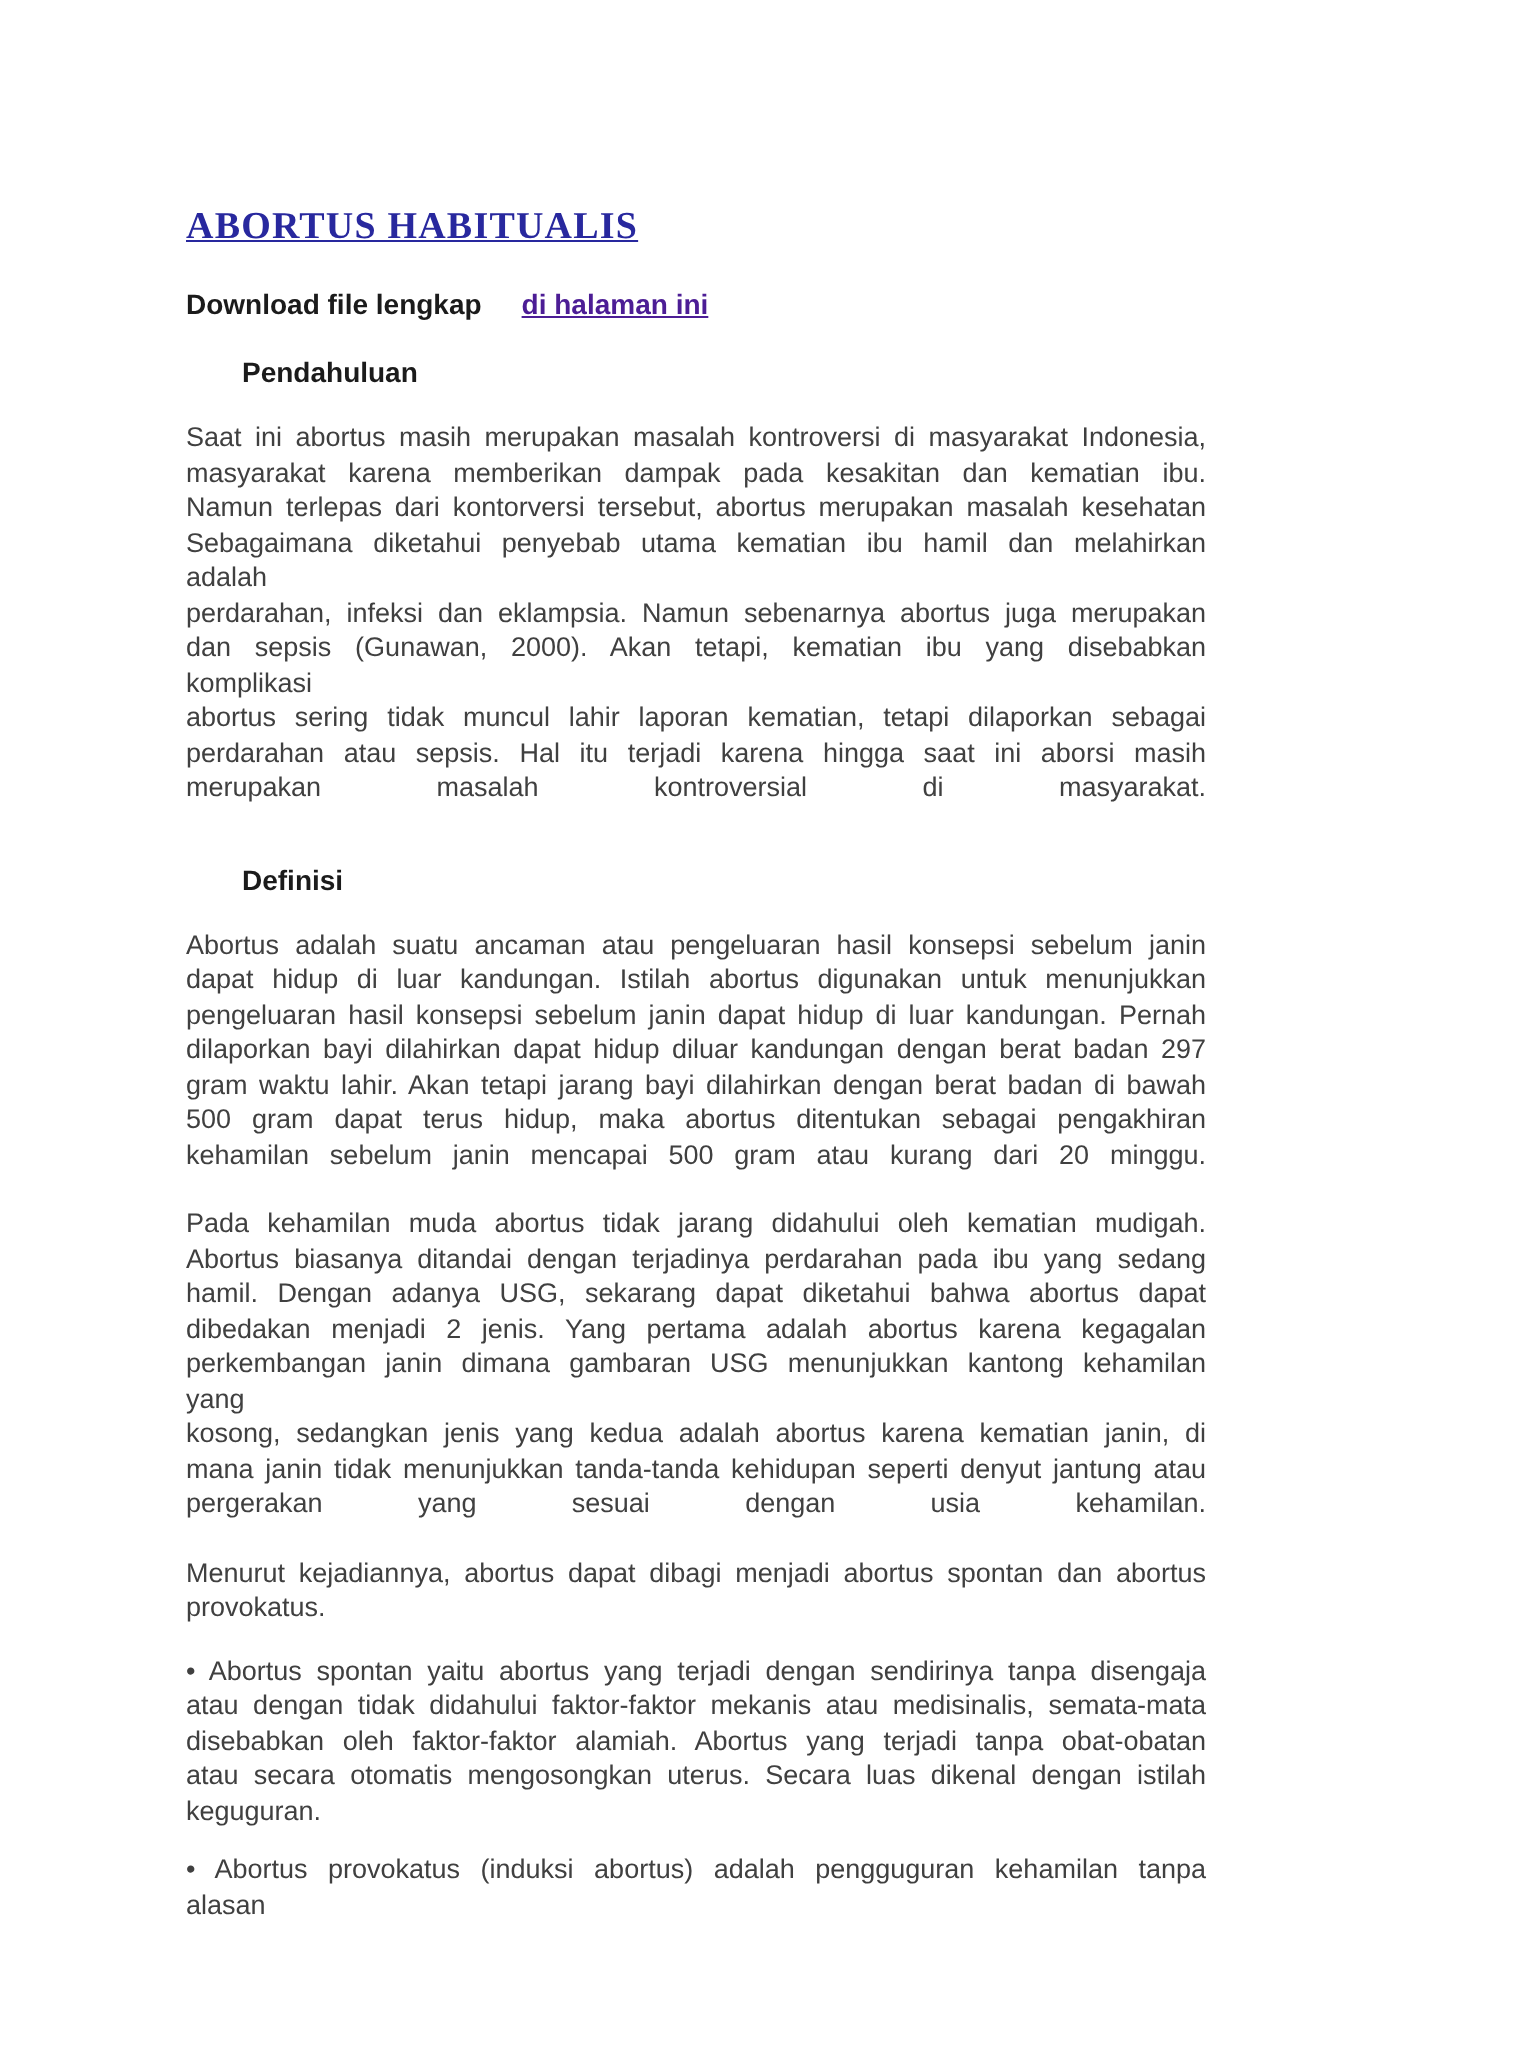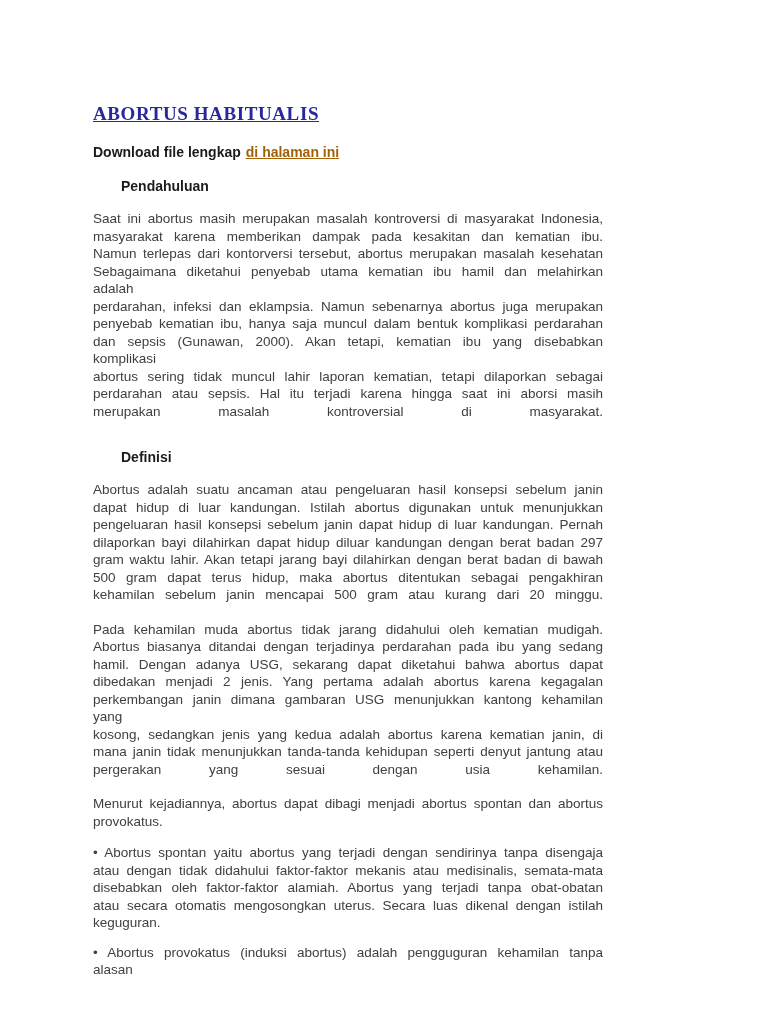--- a/index.html
+++ b/index.html
@@ -34,24 +34,24 @@
     margin: 0 0 18px 0;
   }
   .download {
     margin: 0 0 16px 0;
     font-size: 14px;
     font-weight: bold;
     line-height: 18px;
     color: #1B1B1B;
   }
   .dl-link {
-    color: #a16207;
+    color: #4c1d95;
     text-decoration: underline;
     cursor: pointer;
-    margin-left: 5px;
+    margin-left: 20px;
   }
   .heading {
     margin: 0 0 15px 0;
     font-size: 14px;
     font-weight: bold;
     line-height: 18px;
     color: #1B1B1B;
     padding-left: 28px;
   }
   .mt-lg { margin-top: 28px; }
@@ -84,21 +84,20 @@
   </p>
 
   <div class="heading">Pendahuluan</div>
 
   <div class="para jl">
       <div class="line">Saat ini abortus masih merupakan masalah kontroversi di masyarakat Indonesia,</div>
       <div class="line">masyarakat karena memberikan dampak pada kesakitan dan kematian ibu.</div>
       <div class="line">Namun terlepas dari kontorversi tersebut, abortus merupakan masalah kesehatan</div>
       <div class="line">Sebagaimana diketahui penyebab utama kematian ibu hamil dan melahirkan adalah</div>
       <div class="line">perdarahan, infeksi dan eklampsia. Namun sebenarnya abortus juga merupakan</div>
-      <div class="line">penyebab kematian ibu, hanya saja muncul dalam bentuk komplikasi perdarahan</div>
       <div class="line">dan sepsis (Gunawan, 2000). Akan tetapi, kematian ibu yang disebabkan komplikasi</div>
       <div class="line">abortus sering tidak muncul lahir laporan kematian, tetapi dilaporkan sebagai</div>
       <div class="line">perdarahan atau sepsis. Hal itu terjadi karena hingga saat ini aborsi masih</div>
       <div class="line">merupakan masalah kontroversial di masyarakat.</div>
     </div>
 
   <div class="heading mt-lg">Definisi</div>
 
   <div class="para jl">
       <div class="line">Abortus adalah suatu ancaman atau pengeluaran hasil konsepsi sebelum janin</div>

